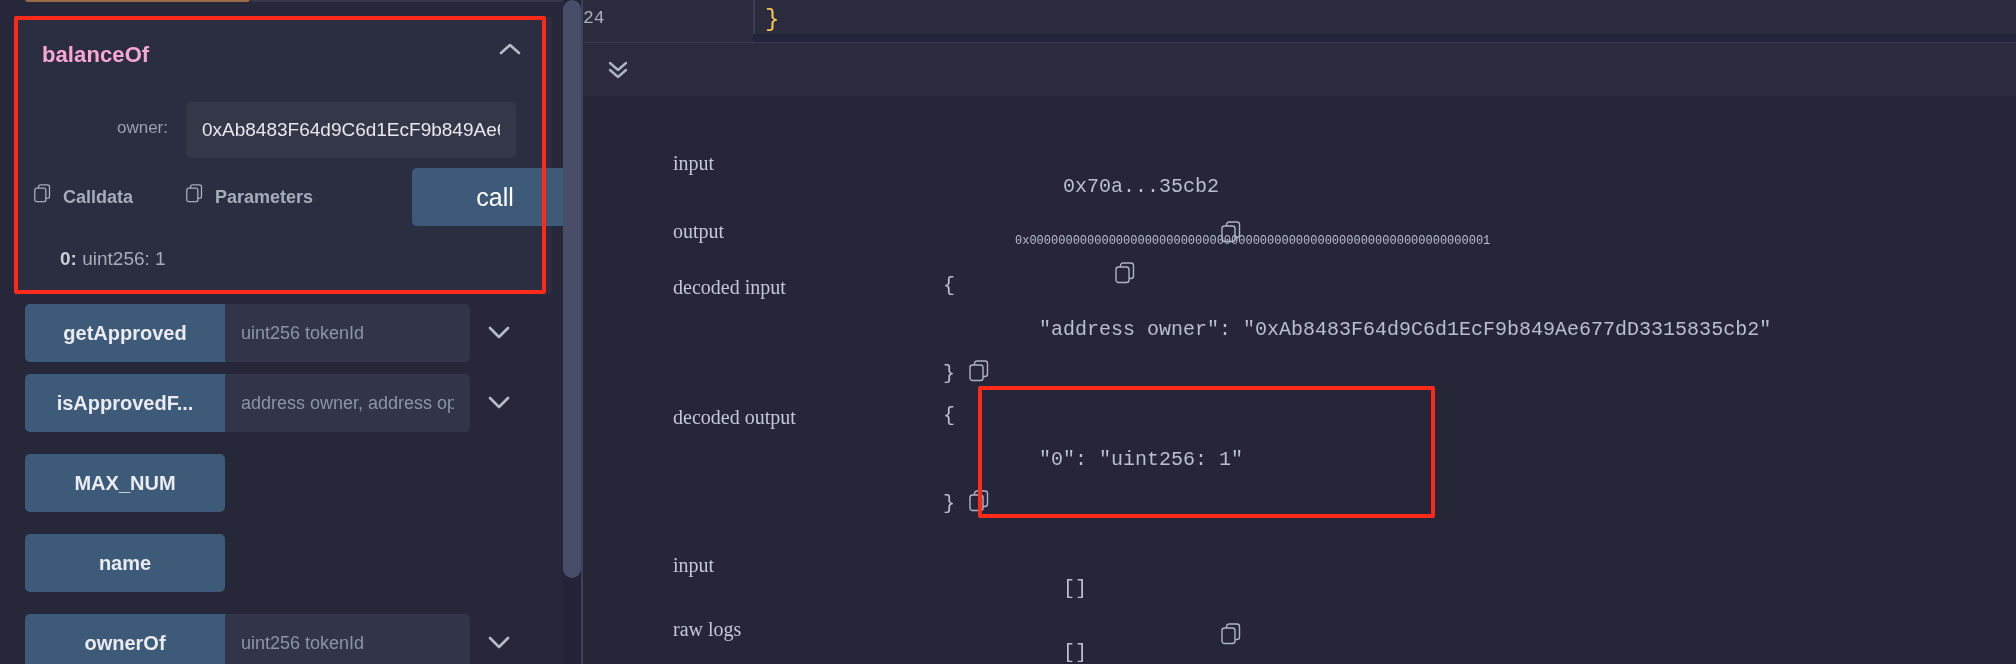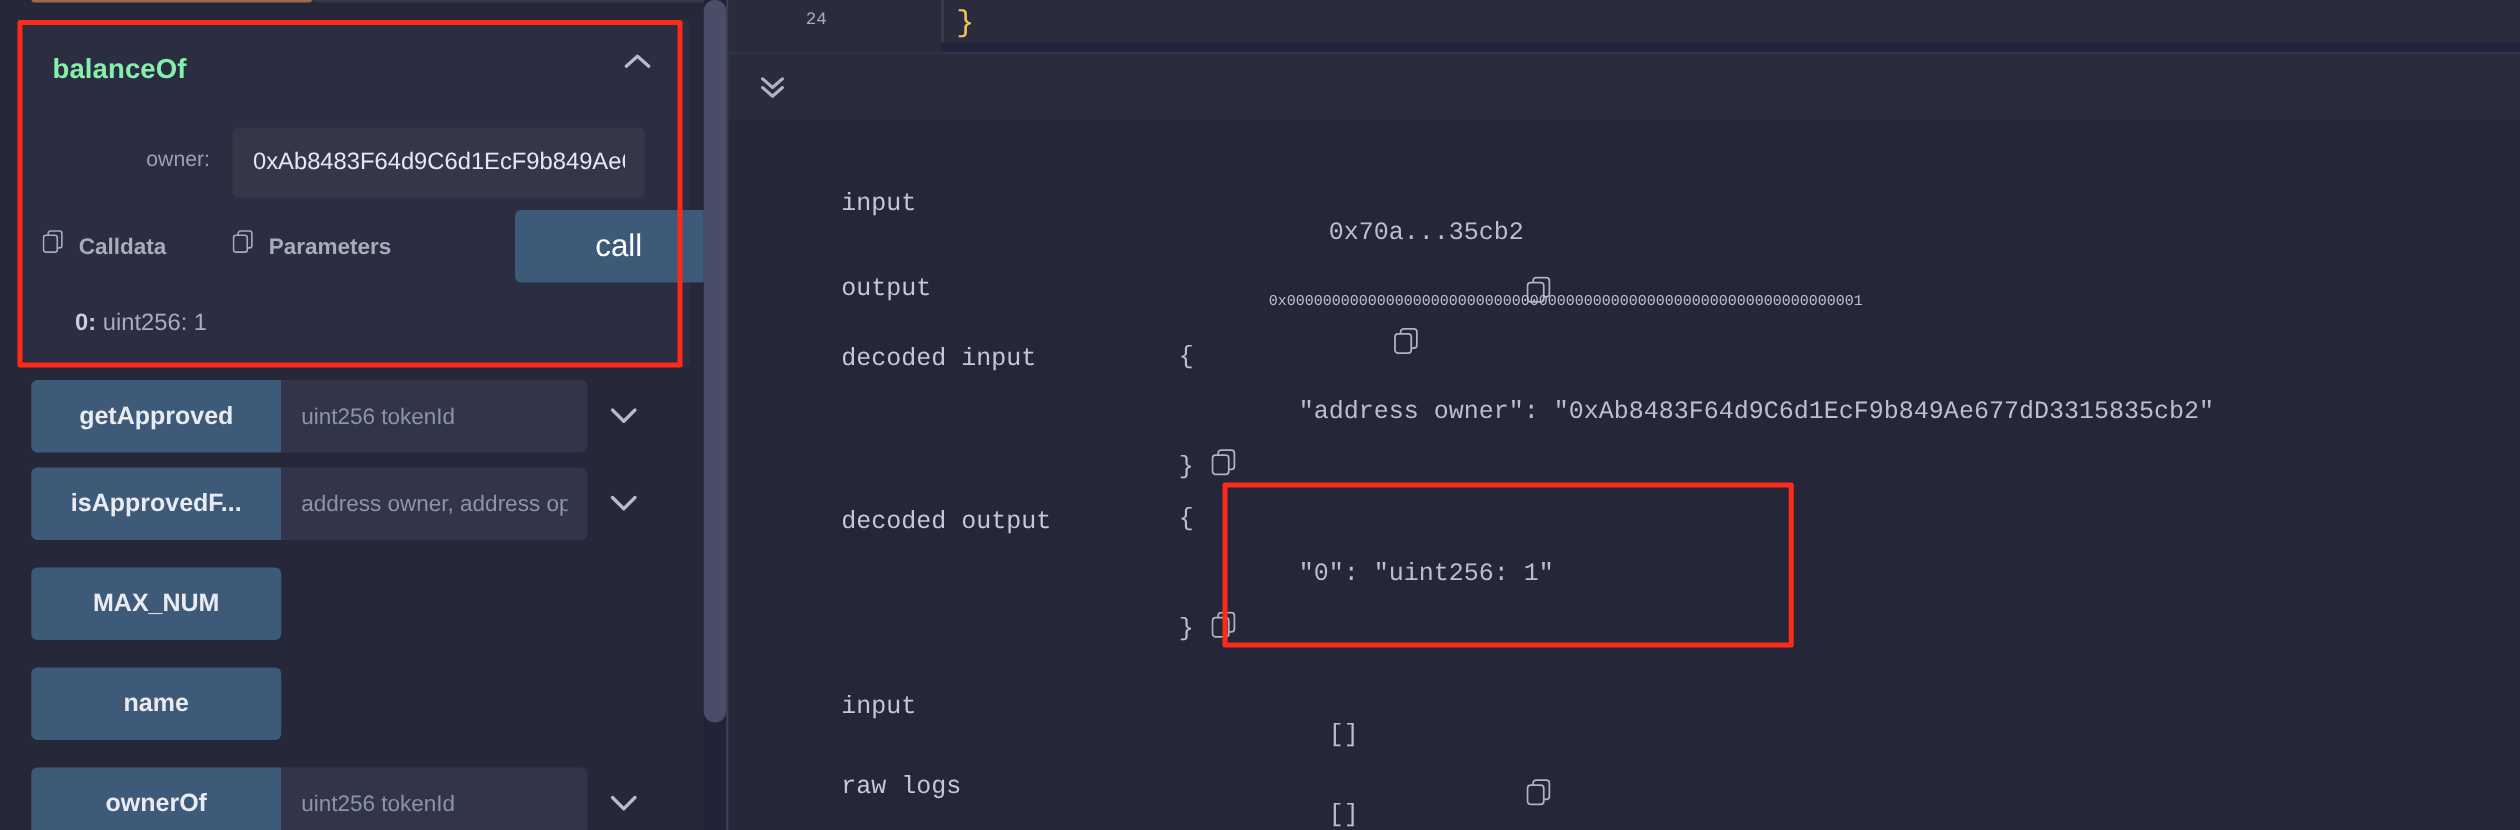--- a/index.html
+++ b/index.html
@@ -28,21 +28,21 @@
   }
 
   
   .fn-card {
     position: absolute; left: 18px; top: 16px; width: 534px; height: 278px;
     background: #2b2d40;
     border-radius: 4px;
   }
   .fn-card-title {
     position: absolute; left: 24px; top: 26px;
-    font-size: 22px; font-weight: bold; color: #86efac;
+    font-size: 22px; font-weight: bold; color: #f9a8d4;
     letter-spacing: 0.1px;
   }
   .collapse-chevron {
     position: absolute; right: 28px; top: 20px; width: 28px; height: 28px;
     cursor: pointer;
   }
   .collapse-chevron svg { display:block; }
 
   .param-row {
     position: absolute; left: 0; top: 86px; width: 534px; height: 56px;
@@ -131,22 +131,22 @@
   }
   .editor-strip {
     position: absolute; left: 0; top: 0; width: 1433px; height: 42px;
     background: #2a2c3e;
   }
   .editor-gutter {
     position: absolute; left: 0; top: 0; width: 170px; height: 42px;
     background: #2a2c3e;
   }
   .line-no {
-    position: absolute; left: 0; top: 8px; width: 140px; text-align: center;
-    font-family: "Liberation Mono", monospace; font-size: 14px; color: #a8adbd;
+    position: absolute; left: 0; top: 8px; width: 140px; text-align: left;
+    font-family: "Liberation Mono", monospace; font-size: 18px; color: #a8adbd;
   }
   .editor-vline {
     position: absolute; left: 170px; top: 0; width: 2px; height: 34px;
     background: #3b3e52;
   }
   .code-brace {
     position: absolute; left: 182px; top: 6px;
     font-family: "Liberation Mono", monospace; font-size: 24px; color: #f5c451;
   }
   .editor-underline {
@@ -166,21 +166,21 @@
 
   
   .term-body {
     position: absolute; left: 0; top: 96px; width: 1433px; height: 568px;
     background: #252738;
     font-family: "Liberation Mono", monospace;
   }
   .log-row { position: absolute; left: 0; width: 1433px; }
   .log-key {
     position: absolute; left: 90px;
-    font-family: Liberation Mono, monospace;
+    font-family: Liberation Serif, serif;
     font-size: 20px; color: #c3c8d7; white-space: pre;
   }
   .log-val {
     position: absolute; left: 360px;
     font-family: "Liberation Mono", monospace;
     font-size: 20px; color: #b9bfd0; white-space: pre;
   }
   .log-val.small { font-size: 12px; }
   .copy-inline {
     display: inline-block; vertical-align: -3px; margin-left: 14px; cursor: pointer;

